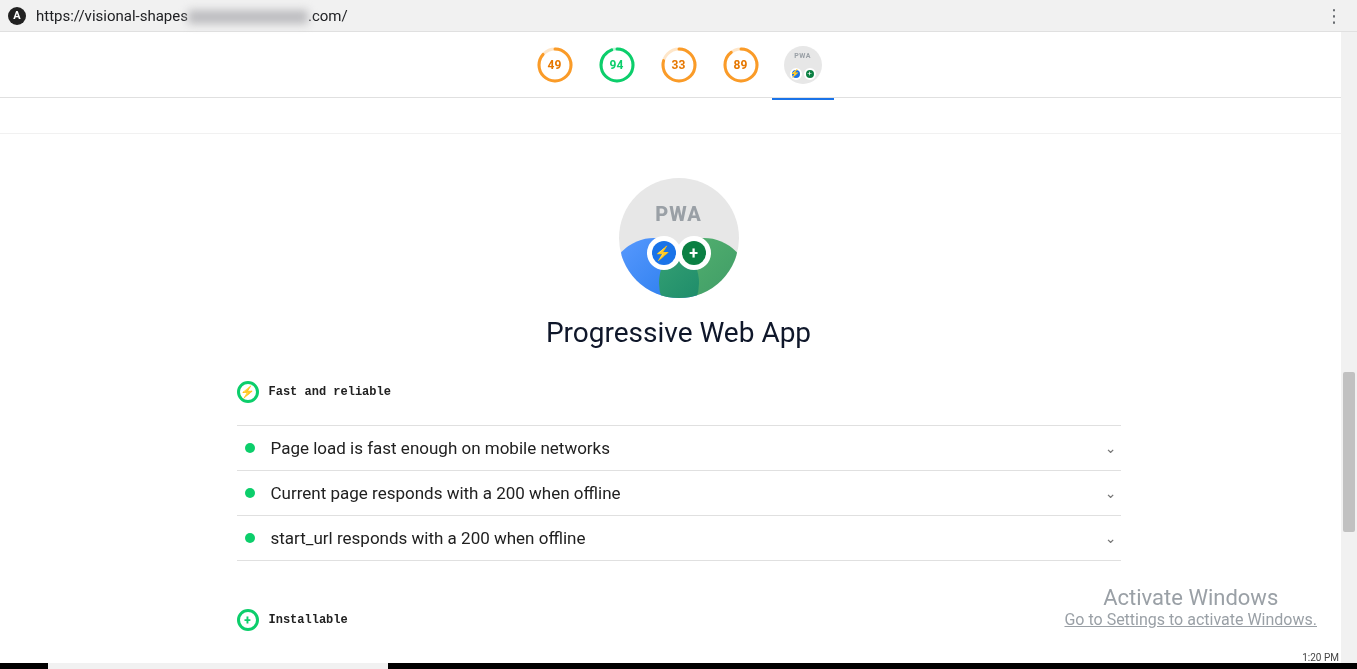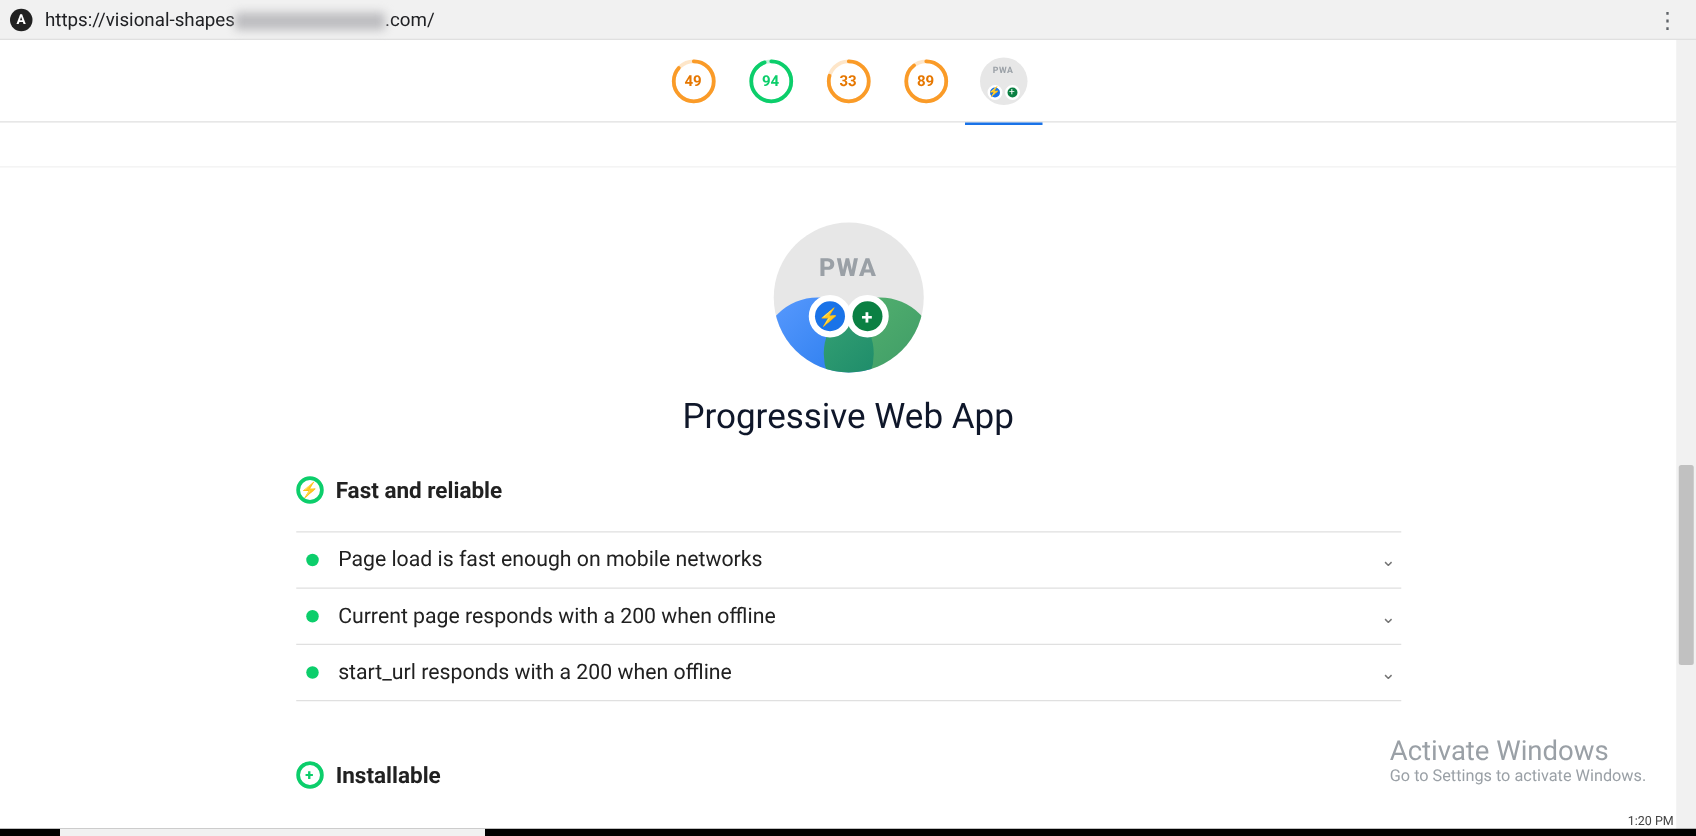--- a/index.html
+++ b/index.html
@@ -137,44 +137,44 @@
     display:flex; align-items:center; gap:10px;
     padding:4px 0;
   }
   .circ-icon {
     width:22px; height:22px; border-radius:50%;
     border:3px solid #0cce6b;
     display:flex; align-items:center; justify-content:center;
     color:#0cce6b; font-size:12px; font-weight:900;
   }
   .group-header .title {
-    font-size:18px; font-weight:700; color:#212121;
+    font-size:12px; font-weight:700; color:#212121;font-family:Liberation Mono, monospace;
   }
   .rule { border-top:1px solid #e0e0e0; margin-top:18px; }
   .audit {
     display:flex; align-items:center;
     padding:12px 4px;
     border-bottom:1px solid #e0e0e0;
     cursor:pointer;
   }
   .audit .dot {
     width:10px; height:10px; border-radius:50%;
     background:#0cce6b; margin-right:16px; margin-left:4px;
   }
   .audit .label { flex:1; font-size:17px; color:#212121; }
   .audit .chev { color:#757575; font-size:14px; }
 
   .group2 { margin-top:44px; }
 
   .watermark {
     position:absolute; right:40px; bottom:40px;
-    color:#9aa0a6; text-align:left;
+    color:#9aa0a6; text-align:center;
   }
   .watermark .t1 { font-size:22px; font-weight:400; }
-  .watermark .t2 { font-size:13px; }
+  .watermark .t2 { font-size:16px;text-decoration:underline; }
 
   .scrollbar {
     position:absolute; right:0; top:32px; bottom:0; width:16px;
     background:#f1f1f1;
   }
   .scrollbar .thumb {
     position:absolute; left:2px; right:2px; top:340px; height:160px;
     background:#c1c1c1; border-radius:2px;
   }
 

